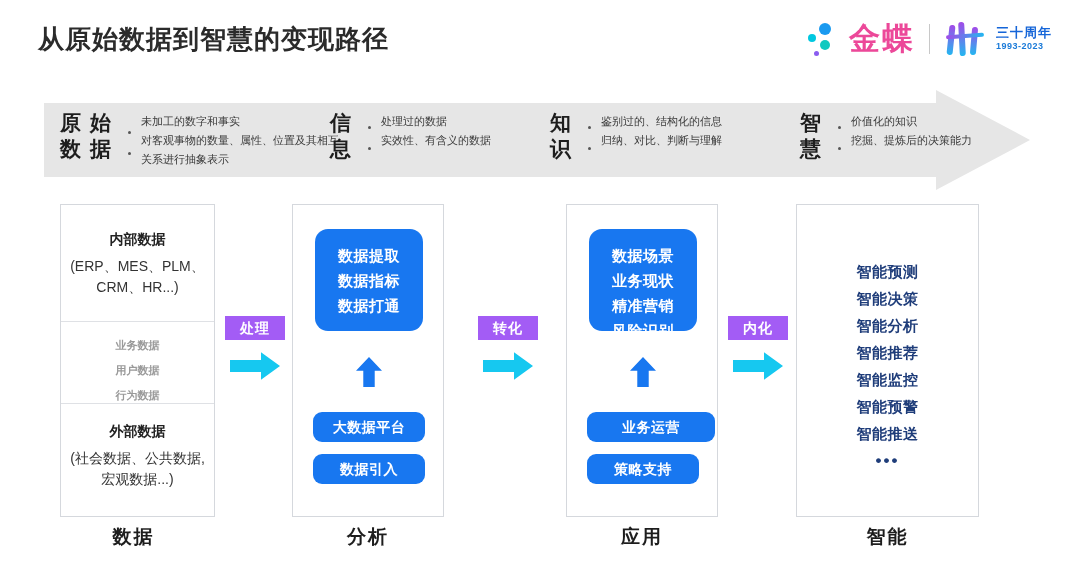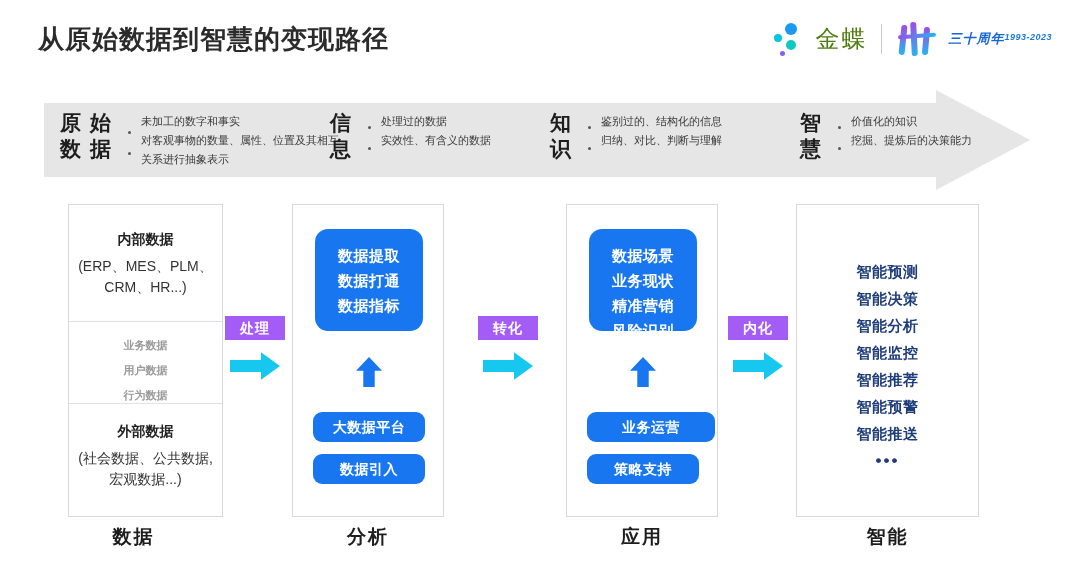--- a/index.html
+++ b/index.html
@@ -44,23 +44,23 @@
   .logo-dots i {
     position: absolute;
     border-radius: 50%;
     display: block;
   }
   .dot-a { width: 12px; height: 12px; background: #1a9af0; left: 14px; top: 2px; }
   .dot-b { width: 8px;  height: 8px;  background: #00c8e0; left: 3px;  top: 13px; }
   .dot-c { width: 10px; height: 10px; background: #0fc9c0; left: 15px; top: 19px; }
   .dot-d { width: 5px;  height: 5px;  background: #8a5cf0; left: 9px;  top: 30px; }
   .logo-name {
-    font-size: 24px;
-    font-weight: normal;
-    color: #4d7c0f;
+    font-size: 31px;
+    font-weight: bold;
+    color: #ec4899;
     letter-spacing: 2px;
   }
   .logo-sep {
     width: 1px;
     height: 30px;
     background: #c8c8c8;
     margin: 0 4px;
   }
   .anniv-mark {
     position: relative;
@@ -80,21 +80,21 @@
   .anniv-cross {
     position: absolute;
     left: 2px;
     top: 13px;
     width: 38px;
     height: 4px;
     border-radius: 2px;
     background: linear-gradient(90deg,#a24ae8 0%, #23b7f0 100%);
     transform: rotate(-4deg);
   }
-  .anniv-text { display: flex; flex-direction: row; line-height: 1.15; font-style: italic; }
+  .anniv-text { display: flex; flex-direction: column; line-height: 1.15; }
   .anniv-cn { font-size: 13px; color: #1565d8; font-weight: bold; letter-spacing: 1px; }
   .anniv-years { font-size: 9px; color: #1a7ad8; font-weight: bold; letter-spacing: 0.5px; }
 
   
   .banner {
     position: absolute;
     left: 44px;
     top: 90px;
     width: 986px;
     height: 100px;
@@ -152,21 +152,21 @@
   .col-c { left: 506px; }
   .col-d { left: 756px; }
 
   
   .card {
     position: absolute;
     background: #ffffff;
     border: 1px solid #d5d8dd;
     box-sizing: border-box;
   }
-  .card-1 { left: 68px;  top: 204px; width: 155px; height: 313px; }
+  .card-1 { left: 60px;  top: 204px; width: 155px; height: 313px; }
   .card-2 { left: 292px; top: 204px; width: 152px; height: 313px; }
   .card-3 { left: 566px; top: 204px; width: 152px; height: 313px; }
   .card-4 { left: 796px; top: 204px; width: 183px; height: 313px; }
 
   .c1-block {
     position: absolute;
     left: 0; right: 0;
     text-align: center;
   }
   .c1-head {
@@ -405,22 +405,22 @@
     <div class="c1-sub">
       <div>(社会数据、公共数据,</div>
       <div>宏观数据...)</div>
     </div>
   </div>
 </div>
 
 <div class="card card-2">
   <div class="blue-box" style="left:22px; top:24px; width:108px; height:102px;">
     <div>数据提取</div>
+    <div>数据指标</div>
     <div>数据打通</div>
-    <div>数据指标</div>
   </div>
   <div class="up-arrow" style="left:63px; top:152px;"></div>
   <div class="blue-pill" style="left:20px; top:207px; width:112px;">大数据平台</div>
   <div class="blue-pill" style="left:20px; top:249px; width:112px;">数据引入</div>
 </div>
 
 <div class="card card-3">
   <div class="blue-box" style="left:22px; top:24px; width:108px; height:102px;">
     <div>数据场景</div>
     <div>业务现状</div>
@@ -430,22 +430,22 @@
   <div class="up-arrow" style="left:63px; top:152px;"></div>
   <div class="blue-pill" style="left:20px; top:207px; width:128px;">业务运营</div>
   <div class="blue-pill" style="left:20px; top:249px; width:112px;">策略支持</div>
 </div>
 
 <div class="card card-4">
   <div class="c4-list">
     <div>智能预测</div>
     <div>智能决策</div>
     <div>智能分析</div>
+    <div>智能推荐</div>
     <div>智能监控</div>
-    <div>智能推荐</div>
     <div>智能预警</div>
     <div>智能推送</div>
     <div class="ellip">•••</div>
   </div>
 </div>
 
 <div class="conn conn-1">
   <div class="conn-badge">处理</div>
   <div class="conn-arrow"></div>
 </div>

